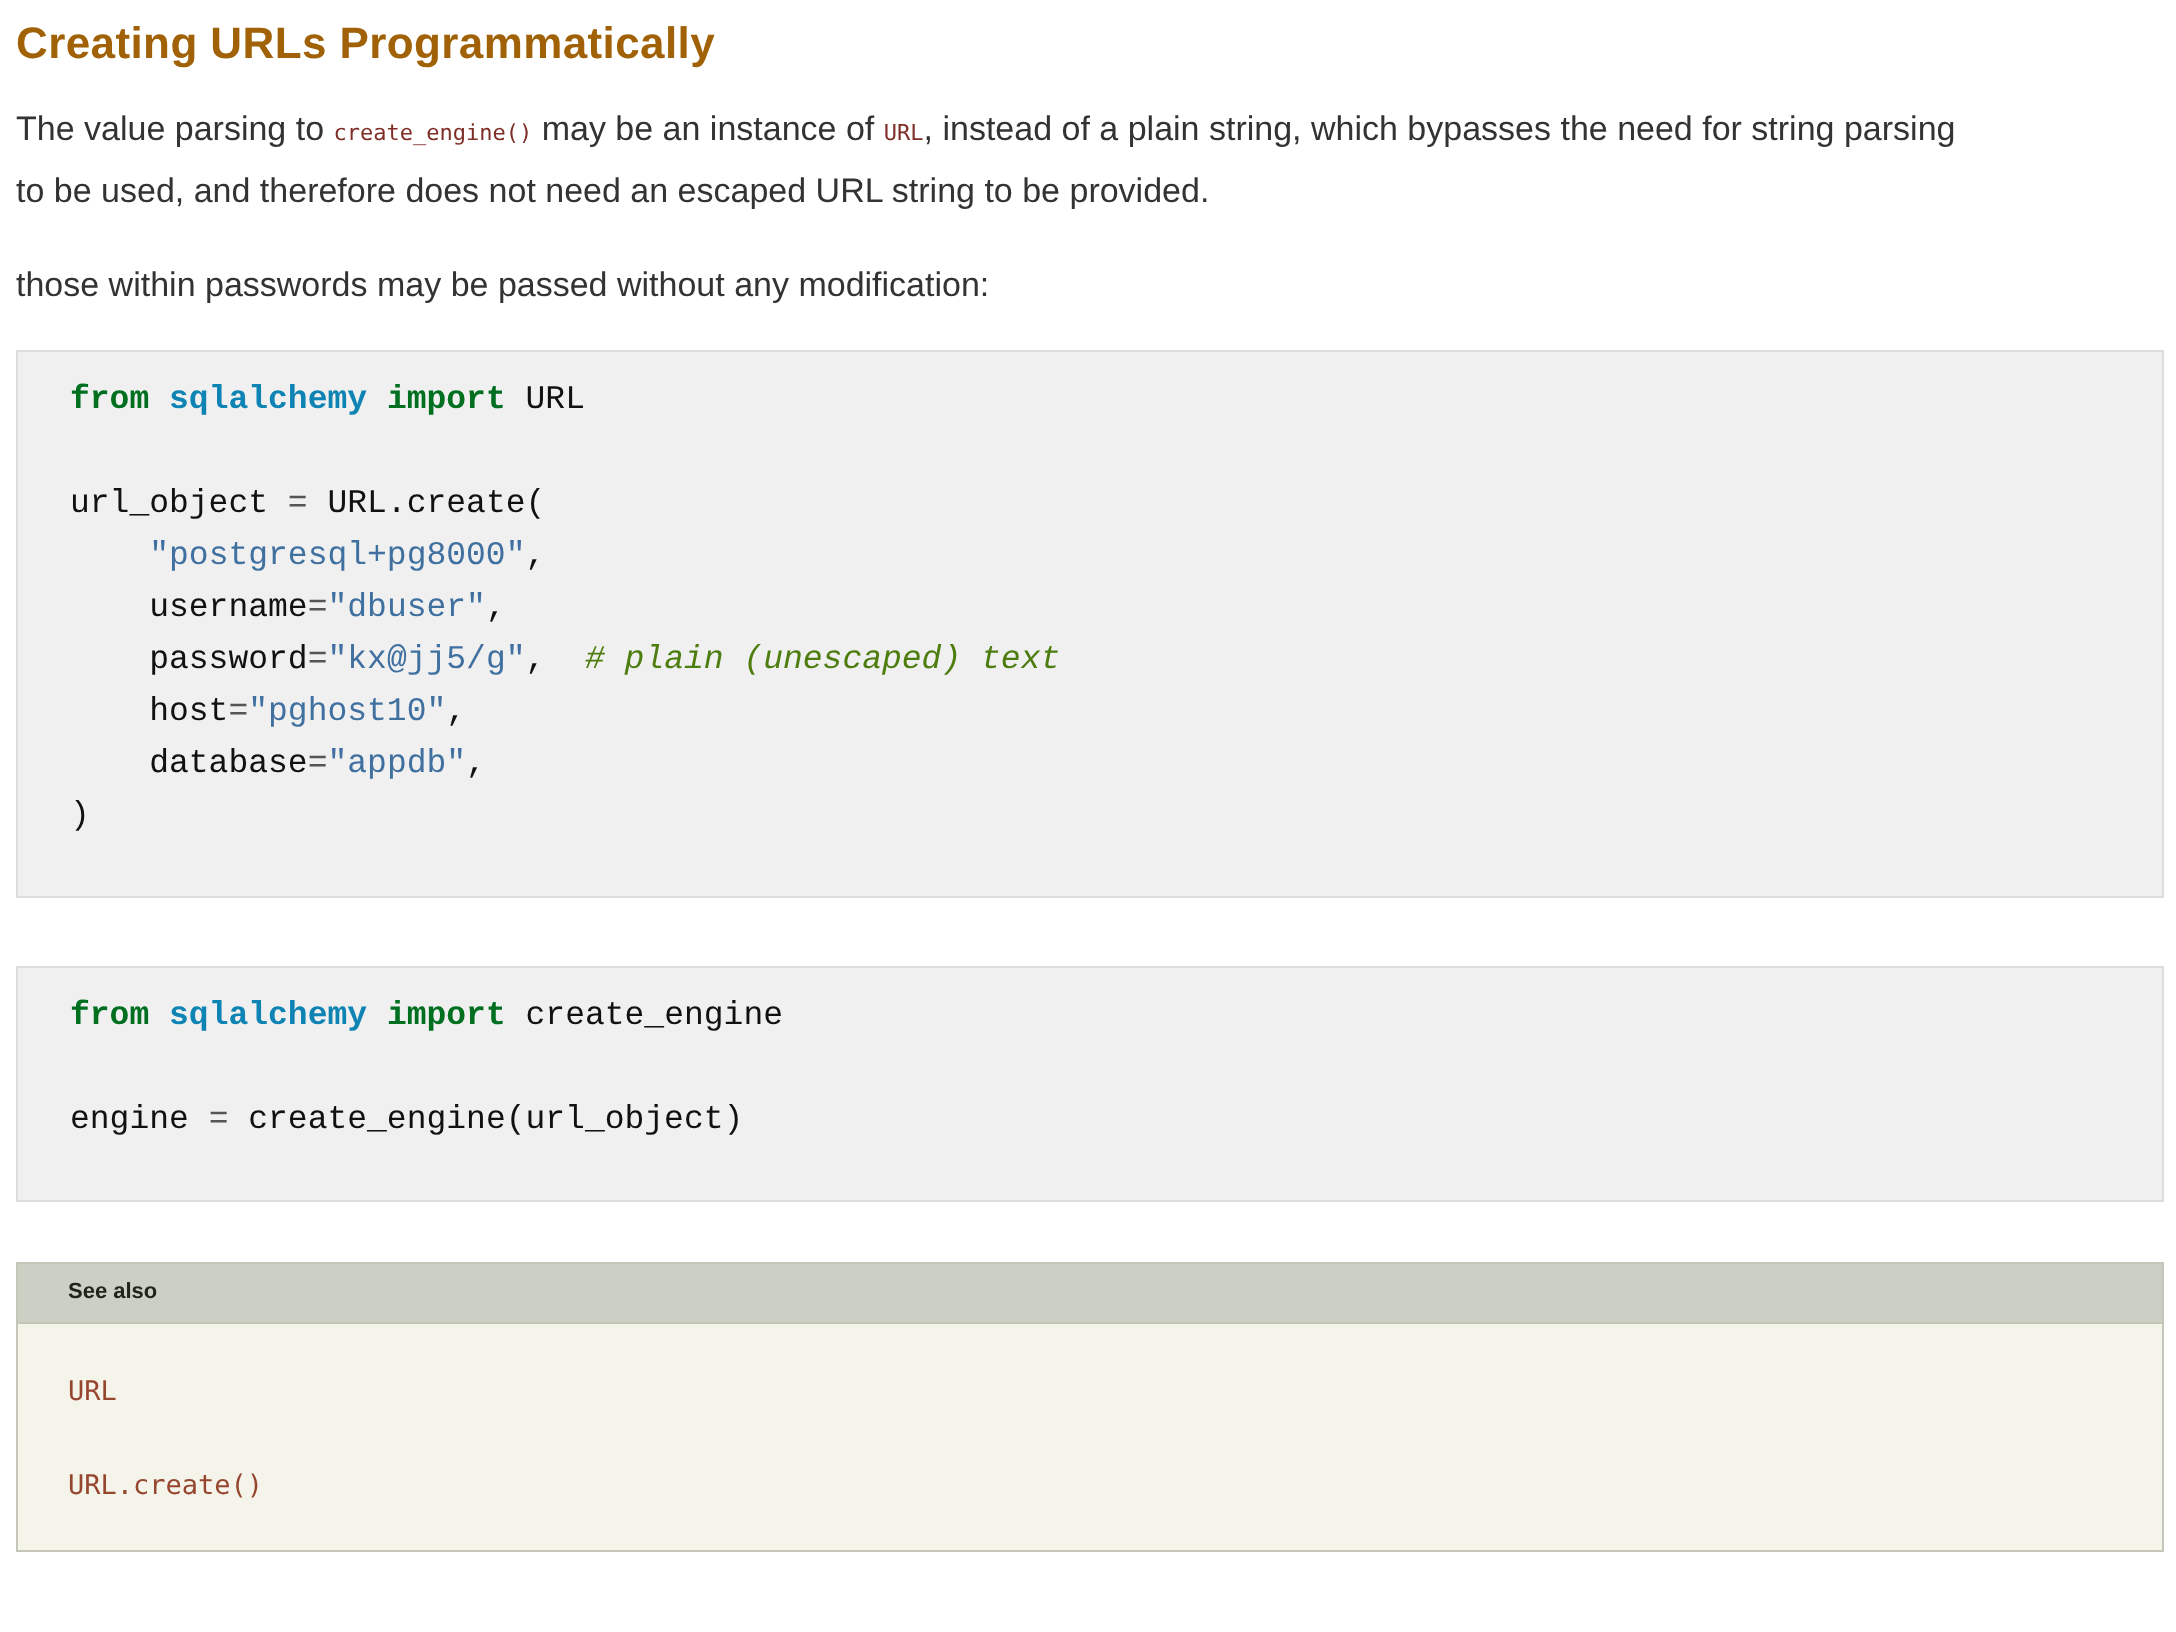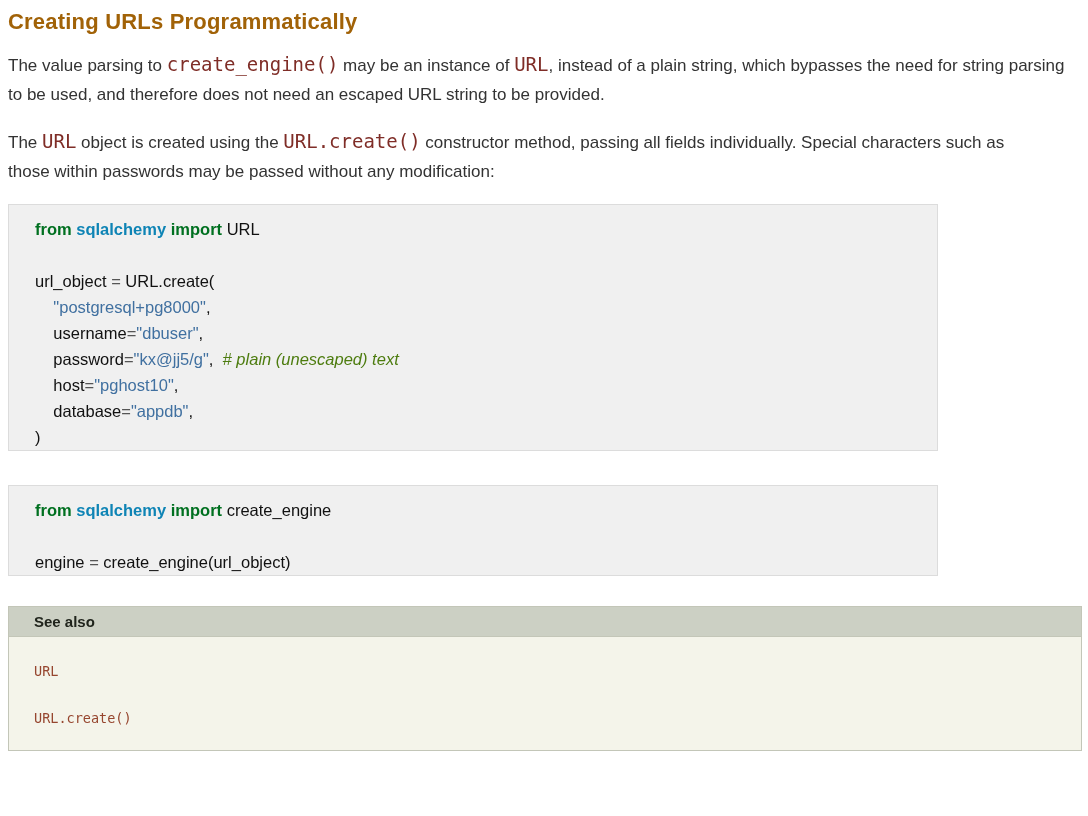--- a/index.html
+++ b/index.html
@@ -9,49 +9,49 @@
   }
   .page{padding:6px 0 0 8px;width:1080px;}
   .doc-heading{
     font-size:22px;line-height:28px;font-weight:bold;color:#a16207;
     margin:2px 0 14px 0;letter-spacing:0.2px;
   }
   .para{margin:0 0 18px 0;font-size:17px;line-height:29px;color:#333333;}
   .para .pline{display:block;white-space:pre;}
   .icode{
     font-family:"DejaVu Sans Mono","Liberation Mono",monospace;
-    font-size:19px;color:#7f2d27;text-decoration:none;cursor:pointer;
+    font-size:11px;color:#7f2d27;text-decoration:none;cursor:pointer;
   }
   .codeblock{
     box-sizing:border-box;
-    width:930px;
+    width:1074px;
     background:#f0f0f0;border:1px solid #dcdcdc;
     margin:14px 0 34px 0;
-    padding:11px 10px 0 26px;
-    font-family:Liberation Sans, sans-serif;
+    padding:11px 10px 27px 26px;
+    font-family:Liberation Mono, monospace;
     font-size:16.5px;line-height:26px;color:#111111;
     overflow:hidden;
   }
   .codeblock .cline{white-space:pre;}
   .tok-k{color:#007020;font-weight:bold;}
   .tok-nn{color:#0e84b5;font-weight:bold;}
   .tok-s{color:#4070a0;}
   .tok-c{color:#4d7c0f;font-style:italic;}
   .tok-o{color:#555555;}
   .tok-p{color:#111111;}
   .codeblock.second{margin-bottom:16px;}
   .para.lead-code{margin-bottom:16px;}
   .seealso{
     box-sizing:border-box;width:1074px;
     border:1px solid #c3c6b8;background:#f4f4ea;
     margin-top:30px;
   }
   .seealso-title{
     background:#ccd0c4;color:#20241c;font-weight:bold;
-    font-size:15px;line-height:29px;padding:0 0 0 25px;
+    font-size:11px;line-height:29px;padding:0 0 0 25px;
     border-bottom:1px solid #c3c6b8;
   }
   .seealso-body{padding:25px 10px 23px 25px;}
   .sa-link{
     display:block;
     font-family:"DejaVu Sans Mono","Liberation Mono",monospace;
     font-size:13.5px;line-height:18px;color:#96462f;
     text-decoration:none;cursor:pointer;
     margin-bottom:29px;
   }
@@ -63,21 +63,20 @@
 <div class="page">
 
   <h1 class="doc-heading">Creating URLs Programmatically</h1>
 
   <p class="para">
       <span class="pline"><span>The value parsing to </span><a class="icode">create_engine()</a><span> may be an instance of </span><a class="icode">URL</a><span>, instead of a plain string, which bypasses the need for string parsing</span></span>
       <span class="pline"><span>to be used, and therefore does not need an escaped URL string to be provided.</span></span>
     </p>
 
   <p class="para">
-      <span class="pline"><span>The </span><a class="icode">URL</a><span> object is created using the </span><a class="icode">URL.create()</a><span> constructor method, passing all fields individually. Special characters such as</span></span>
       <span class="pline"><span>those within passwords may be passed without any modification:</span></span>
     </p>
 
   <pre class="codeblock"><div class="cline"><span class="tok-k">from</span><span class="tok-p"> </span><span class="tok-nn">sqlalchemy</span><span class="tok-p"> </span><span class="tok-k">import</span><span class="tok-p"> URL</span></div><div class="cline">&nbsp;</div><div class="cline"><span class="tok-p">url_object </span><span class="tok-o">=</span><span class="tok-p"> URL.create(</span></div><div class="cline"><span class="tok-p">    </span><span class="tok-s">"postgresql+pg8000"</span><span class="tok-p">,</span></div><div class="cline"><span class="tok-p">    username</span><span class="tok-o">=</span><span class="tok-s">"dbuser"</span><span class="tok-p">,</span></div><div class="cline"><span class="tok-p">    password</span><span class="tok-o">=</span><span class="tok-s">"kx@jj5/g"</span><span class="tok-p">,  </span><span class="tok-c"># plain (unescaped) text</span></div><div class="cline"><span class="tok-p">    host</span><span class="tok-o">=</span><span class="tok-s">"pghost10"</span><span class="tok-p">,</span></div><div class="cline"><span class="tok-p">    database</span><span class="tok-o">=</span><span class="tok-s">"appdb"</span><span class="tok-p">,</span></div><div class="cline"><span class="tok-p">)</span></div></pre>
 
 
   <pre class="codeblock second"><div class="cline"><span class="tok-k">from</span><span class="tok-p"> </span><span class="tok-nn">sqlalchemy</span><span class="tok-p"> </span><span class="tok-k">import</span><span class="tok-p"> create_engine</span></div><div class="cline">&nbsp;</div><div class="cline"><span class="tok-p">engine </span><span class="tok-o">=</span><span class="tok-p"> create_engine(url_object)</span></div></pre>
 
   <div class="seealso">
     <div class="seealso-title">See also</div>

